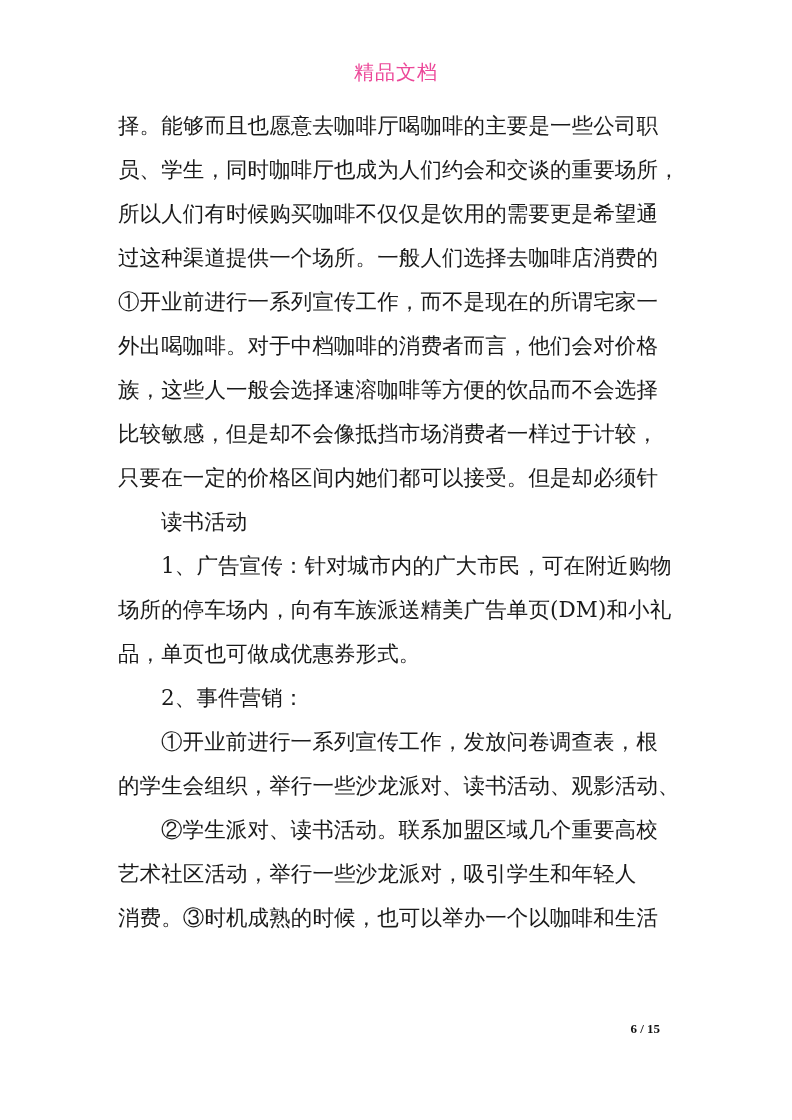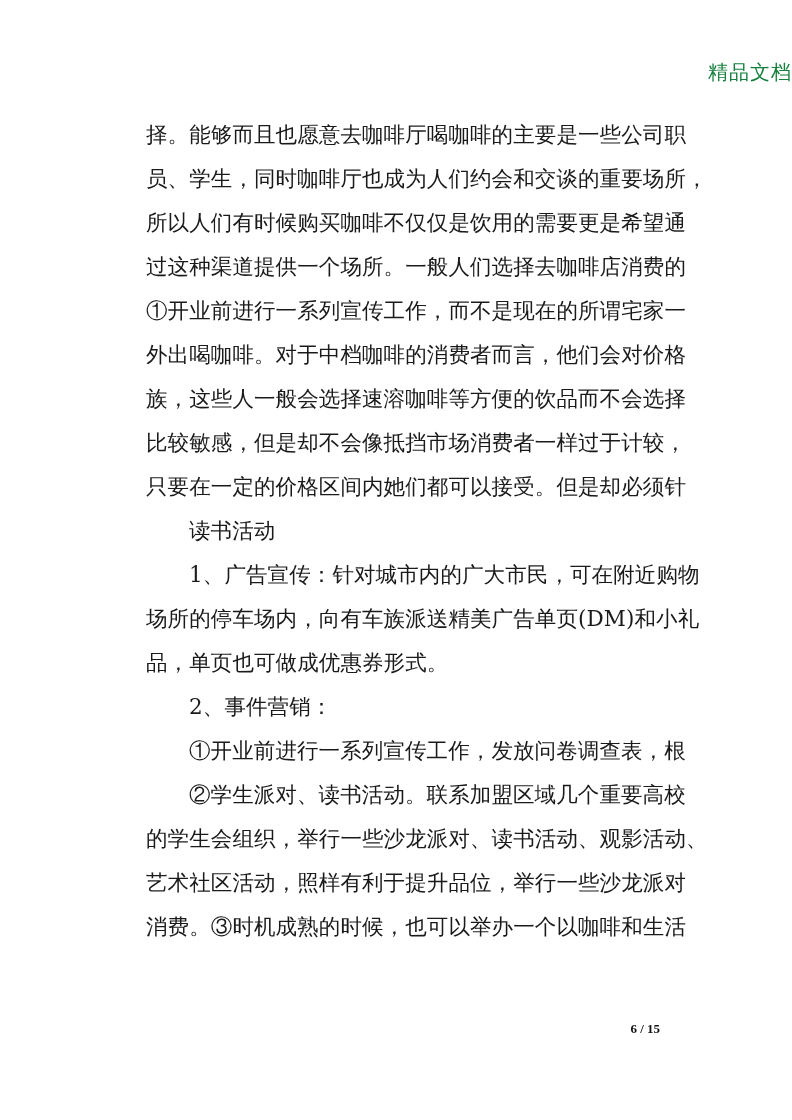--- a/index.html
+++ b/index.html
@@ -13,32 +13,31 @@
       position: relative;
       overflow: hidden;
       font-family: "DejaVu Serif", "Liberation Serif", serif;
       color: #1a1a1a;
     }
     .page-header {
       position: absolute;
       top: 58px;
       left: 0;
       width: 792px;
-      text-align: right;
+      text-align: center;
       font-size: 20px;
       line-height: 28px;
-      color: #15803d;
+      color: #ec4899;
       letter-spacing: 1px;
     }
     .content {
       position: absolute;
-      top: 113px;
+      top: 104px;
       left: 118px;
       width: 560px;
-      margin-left: 28px;
     }
     .line {
       display: block;
       font-size: 21.5px;
       line-height: 44px;
       height: 44px;
       white-space: nowrap;
       letter-spacing: 0.1px;
     }
     .indent {
@@ -71,19 +70,19 @@
   <span class="line">外出喝咖啡。对于中档咖啡的消费者而言，他们会对价格</span>
   <span class="line">族，这些人一般会选择速溶咖啡等方便的饮品而不会选择</span>
   <span class="line">比较敏感，但是却不会像抵挡市场消费者一样过于计较，</span>
   <span class="line">只要在一定的价格区间内她们都可以接受。但是却必须针</span>
   <span class="line indent">读书活动</span>
   <span class="line indent">1、广告宣传：针对城市内的广大市民，可在附近购物</span>
   <span class="line">场所的停车场内，向有车族派送精美广告单页(DM)和小礼</span>
   <span class="line">品，单页也可做成优惠券形式。</span>
   <span class="line indent">2、事件营销：</span>
   <span class="line indent">①开业前进行一系列宣传工作，发放问卷调查表，根</span>
+  <span class="line">的学生会组织，举行一些沙龙派对、读书活动、观影活动、</span>
   <span class="line indent">②学生派对、读书活动。联系加盟区域几个重要高校</span>
-  <span class="line">的学生会组织，举行一些沙龙派对、读书活动、观影活动、</span>
-  <span class="line">艺术社区活动，照样有利于提升品位，举行一些沙龙派对</span>
+  <span class="line">艺术社区活动，举行一些沙龙派对，吸引学生和年轻人</span>
   <span class="line">消费。③时机成熟的时候，也可以举办一个以咖啡和生活</span>
 </div>
 
 <div class="page-number">6 / 15</div>
 
 </body></html>

